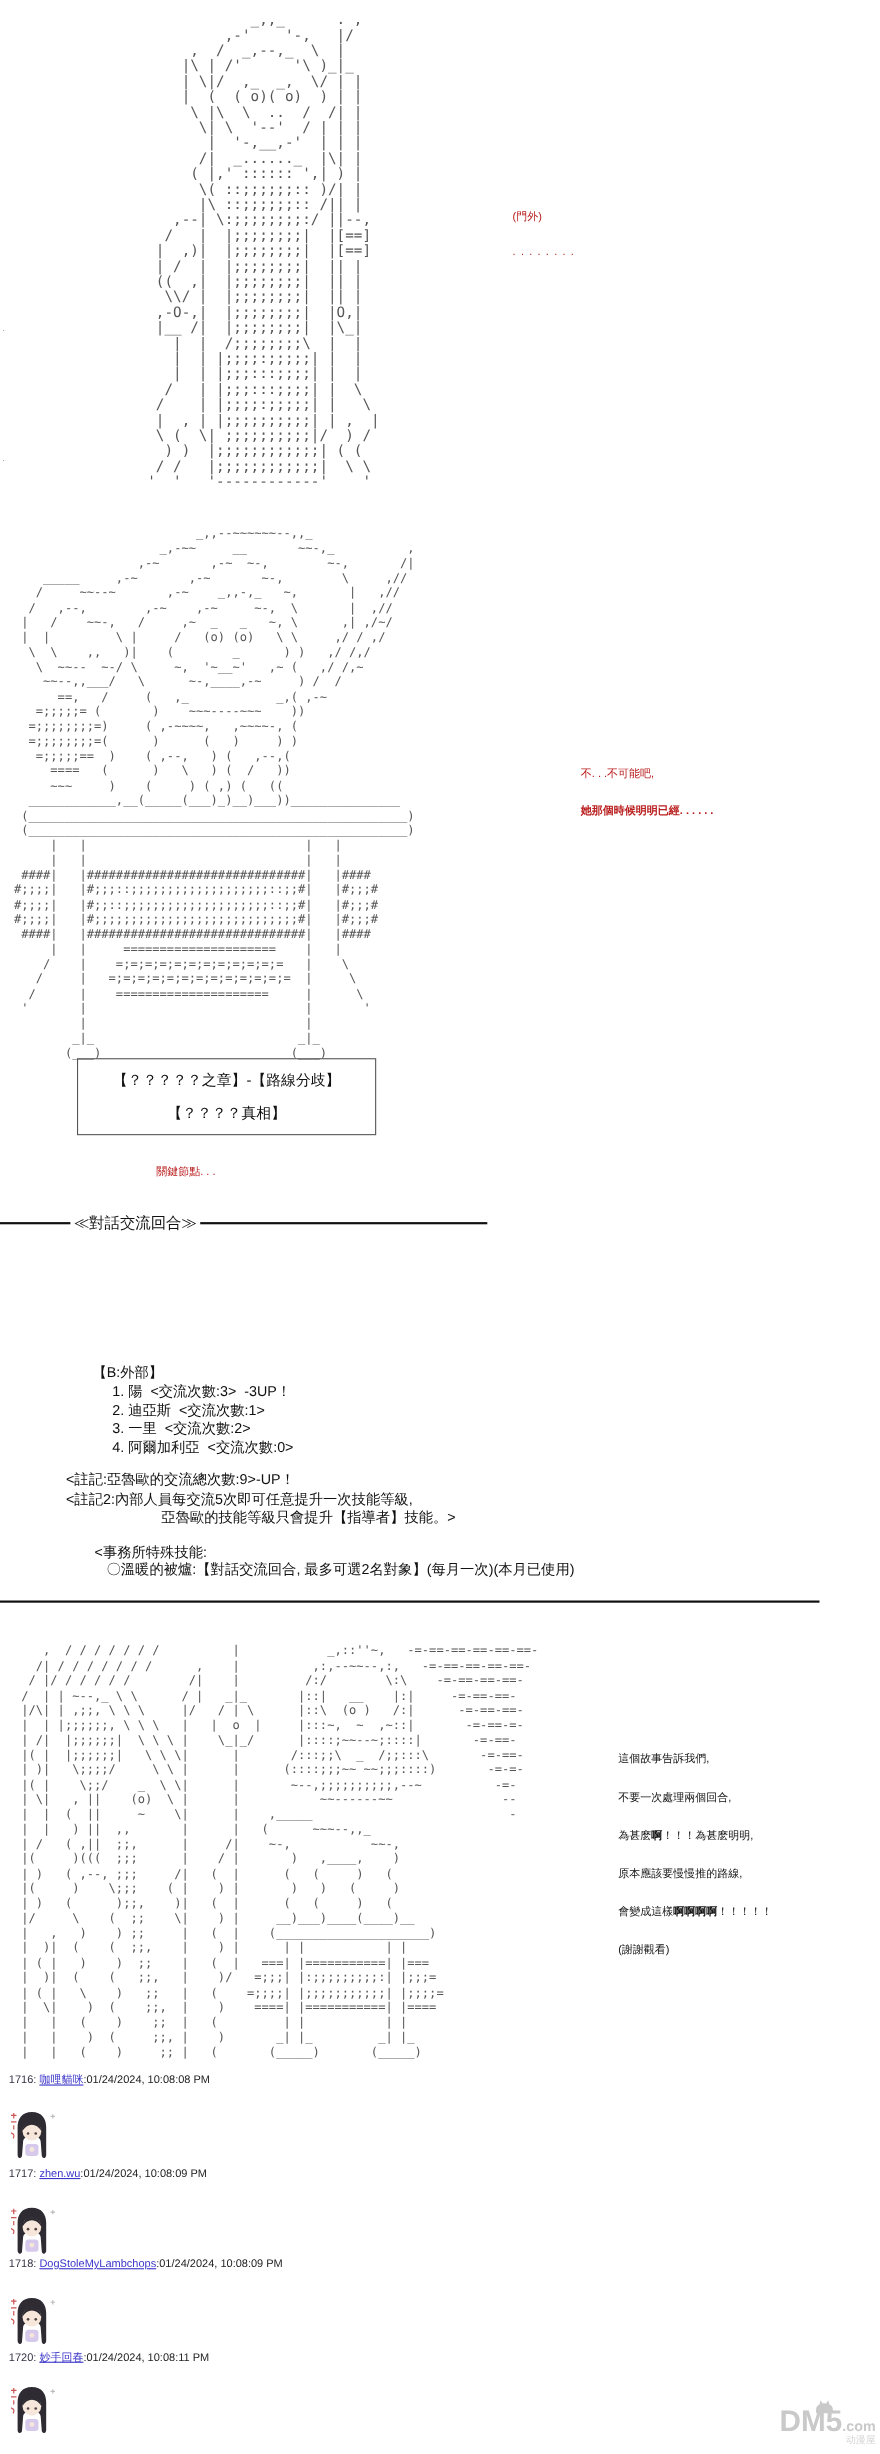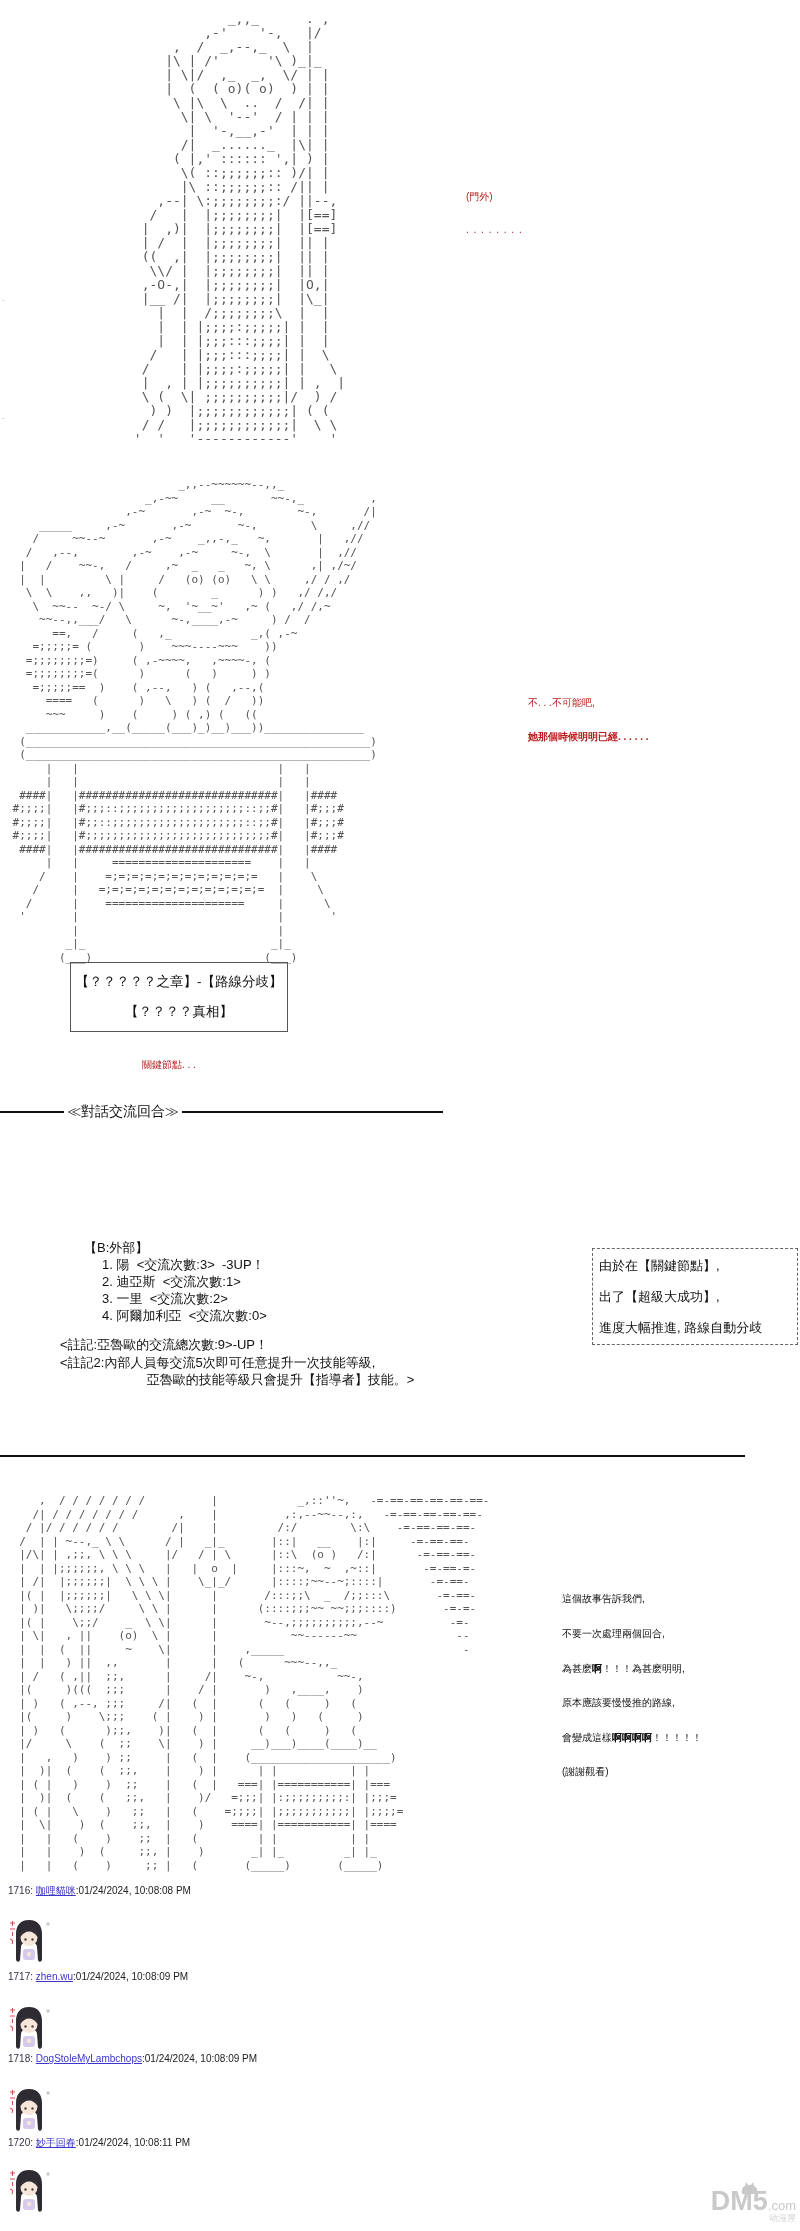--- a/index.html
+++ b/index.html
@@ -10,41 +10,41 @@
   .aa1{font-size:13px;line-height:14px;}
   .aa2,.aa3{font-size:11px;line-height:13.5px;}
   .cjk{font-size:10px;color:#b91c1c;white-space:pre;}
   .cjk-13{font-size:13px;color:#111;white-space:pre;}
   .multiline{white-space:pre;}
   .lh18{line-height:18px;}
   .lh17{line-height:17px;}
   .lh175{line-height:17.5px;}
   .lh16{line-height:16px;}
   .bold{font-weight:bold;}
-  .chapter-box{width:218px;height:70px;border:1px solid #555;text-align:center;
+  .chapter-box{width:272px;height:70px;border:1px solid #555;text-align:center;
                font-size:13.5px;display:flex;flex-direction:column;justify-content:space-around;
                padding:4px 0;box-sizing:border-box;}
   .divider-wrap{display:flex;align-items:center;width:443px;height:18px;}
   .divider-seg{border-top:2px solid #111;}
   .divider-seg.left{width:64px;}
   .divider-seg.right{flex:1;}
   .divider-label{font-size:14px;margin:0 3px;white-space:nowrap;}
   .divider2{width:745px;height:2px;background:#111;}
   .status-box{width:206px;border:1px dashed #666;font-size:13px;line-height:31px;
               padding:1px 6px;white-space:pre;box-sizing:border-box;}
   .story-line{font-size:10px;white-space:pre;}
   .comment-meta{font-size:10px;color:#222;white-space:pre;}
   .comment-id{color:#334;}
   .comment-user{color:#3b35c9;text-decoration:underline;cursor:pointer;}
   .comment-time{color:#222;}
   .stray{font-size:9px;color:#999;}
   .dm5{width:118px;text-align:right;color:#c9c9c9;}
   .dm5-row{display:flex;align-items:baseline;justify-content:flex-end;}
   .dm5-main{font-size:27px;font-weight:900;letter-spacing:0px;line-height:26px;}
-  .dm5-com{font-size:13px;font-weight:400;}
+  .dm5-com{font-size:13px;font-weight:700;}
   .dm5-sub{display:block;font-size:9px;color:#d4d4d4;margin-top:-2px;}
   .dm5-cat{position:absolute;top:-7px;right:36px;}
 </style>
 </head>
 <body>
 
 <div id="page">
 
   <pre class="aa aa1 abs" style="left:126px;top:12px;">             _,,_      . ,
           ,-'    '-,   |/
@@ -135,24 +135,23 @@
   </div>
 
   <div class="cjk-13 multiline lh17 abs" style="left:84px;top:1239px;">【B:外部】
      1. 陽  &lt;交流次數:3&gt;  -3UP！
      2. 迪亞斯  &lt;交流次數:1&gt;
      3. 一里  &lt;交流次數:2&gt;
      4. 阿爾加利亞  &lt;交流次數:0&gt;</div>
   <div class="cjk-13 multiline lh175 abs" style="left:60px;top:1336px;">&lt;註記:亞魯歐的交流總次數:9&gt;-UP！
 &lt;註記2:內部人員每交流5次即可任意提升一次技能等級,
                         亞魯歐的技能等級只會提升【指導者】技能。&gt;</div>
-
-  <div class="status-box abs" style="left:592px;top:1248px;">由於在【關鍵節點】,
-出了【超級大成功】,
-進度大幅推進, 路線自動分歧</div>
+  <div class="cjk-13 multiline lh16 abs" style="left:86px;top:1403px;">&lt;事務所特殊技能:
+   〇溫暖的被爐:【對話交流回合, 最多可選2名對象】(每月一次)(本月已使用)</div>
+
 
   <div class="divider2 abs" style="left:0px;top:1455px;"></div>
 
   <pre class="aa aa3 abs" style="left:6px;top:1494px;">     ,  / / / / / / /          |            _,::''~,   -=-==-==-==-==-==-
     /| / / / / / / /      ,    |          ,:,--~~--,:,   -=-==-==-==-==-
    / |/ / / / / /        /|    |         /:/        \:\    -=-==-==-==-
   /  | | ~--,_ \ \      / |   _|_       |::|   __    |:|     -=-==-==-
   |/\| | ,;;, \ \ \     |/   / | \      |::\  (o )   /:|      -=-==-==-
   |  | |;;;;;;, \ \ \   |   |  o  |     |:::~,  ~  ,~::|       -=-==-=-
   | /|  |;;;;;;|  \ \ \ |    \_|_/      |::::;~~--~;::::|       -=-==-

